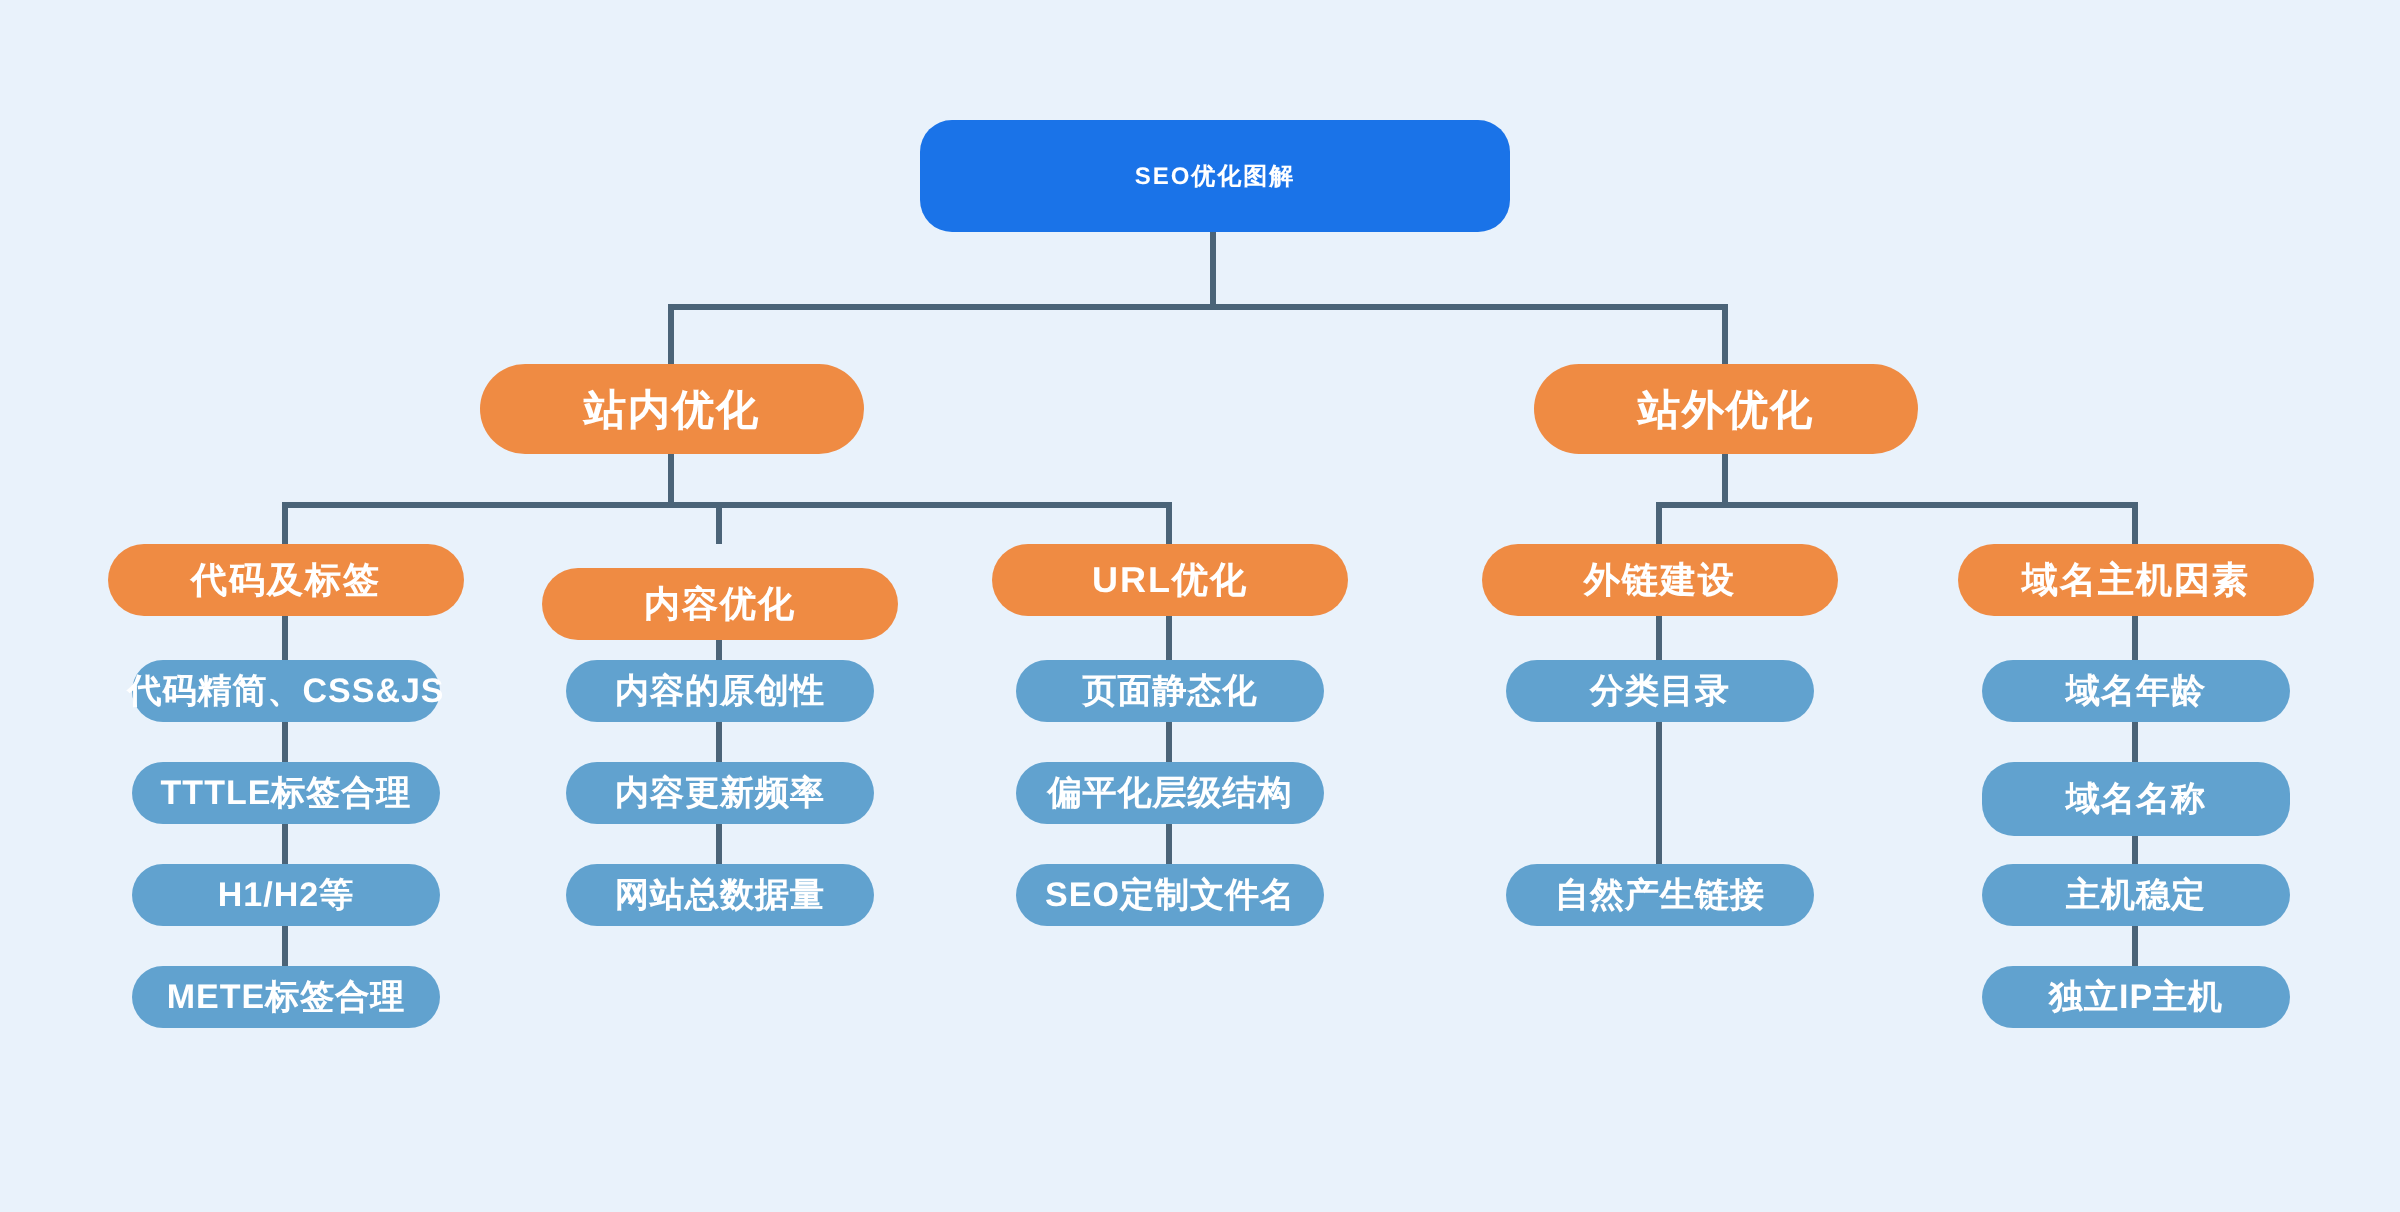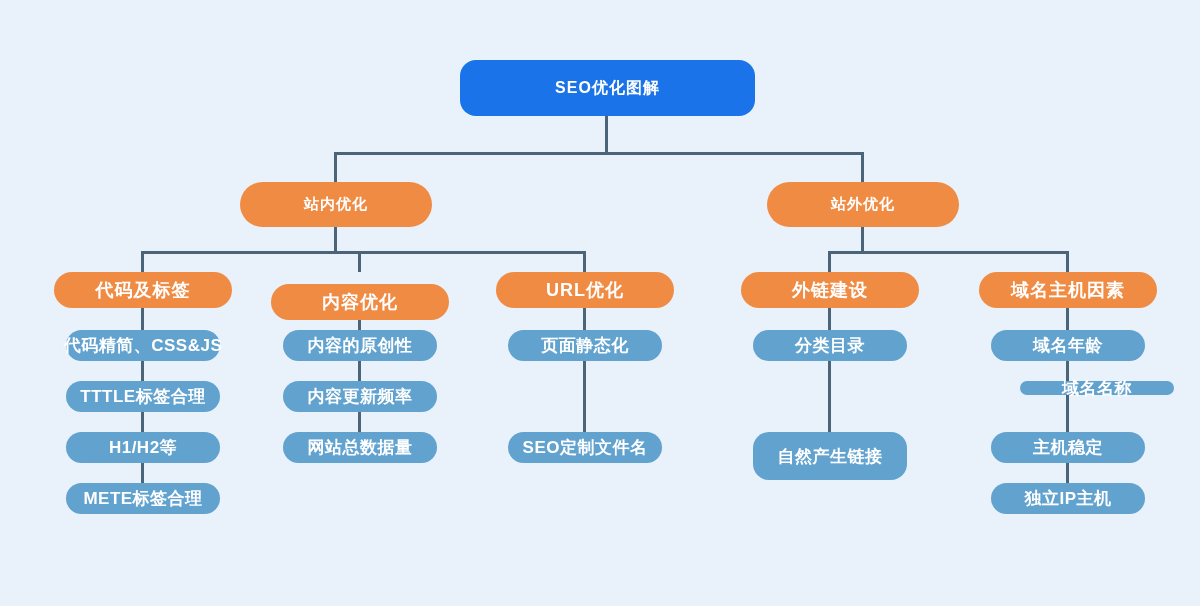--- a/index.html
+++ b/index.html
@@ -35,26 +35,26 @@
     justify-content:center;
     color:var(--text);
     font-weight:bold;
     box-sizing:border-box;
     white-space:nowrap;
     letter-spacing:1px;
   }
   .node.root{
     background:var(--root-blue);
     border-radius:16px;
-    font-size:16px;
+    font-size:12px;
   }
   .node.l2{
     background:var(--branch-orange);
     border-radius:23px;
-    font-size:15px;
+    font-size:21px;
   }
   .node.l3{
     background:var(--branch-orange);
     border-radius:18px;
     font-size:18px;
   }
   .node.leaf{
     background:var(--leaf-blue);
     border-radius:16px;
     font-size:17px;
@@ -102,23 +102,24 @@
   <div class="node leaf" style="left:66px;top:330px;width:154px;height:31px">代码精简、CSS&amp;JS</div>
   <div class="node leaf" style="left:66px;top:381px;width:154px;height:31px">TTTLE标签合理</div>
   <div class="node leaf" style="left:66px;top:432px;width:154px;height:31px">H1/H2等</div>
   <div class="node leaf" style="left:66px;top:483px;width:154px;height:31px">METE标签合理</div>
 
   <div class="node leaf" style="left:283px;top:330px;width:154px;height:31px">内容的原创性</div>
   <div class="node leaf" style="left:283px;top:381px;width:154px;height:31px">内容更新频率</div>
   <div class="node leaf" style="left:283px;top:432px;width:154px;height:31px">网站总数据量</div>
 
   <div class="node leaf" style="left:508px;top:330px;width:154px;height:31px">页面静态化</div>
+  <div class="node leaf" style="left:508px;top:381px;width:154px;height:31px">偏平化层级结构</div>
   <div class="node leaf" style="left:508px;top:432px;width:154px;height:31px">SEO定制文件名</div>
 
   <div class="node leaf" style="left:753px;top:330px;width:154px;height:31px">分类目录</div>
-  <div class="node leaf" style="left:753px;top:432px;width:154px;height:48px">自然产生链接</div>
+  <div class="node leaf" style="left:753px;top:432px;width:154px;height:31px">自然产生链接</div>
 
   <div class="node leaf" style="left:991px;top:330px;width:154px;height:31px">域名年龄</div>
-  <div class="node leaf" style="left:1020px;top:381px;width:154px;height:14px">域名名称</div>
+  <div class="node leaf" style="left:991px;top:381px;width:154px;height:37px">域名名称</div>
   <div class="node leaf" style="left:991px;top:432px;width:154px;height:31px">主机稳定</div>
   <div class="node leaf" style="left:991px;top:483px;width:154px;height:31px">独立IP主机</div>
 
 </div>
 
 </body></html>

